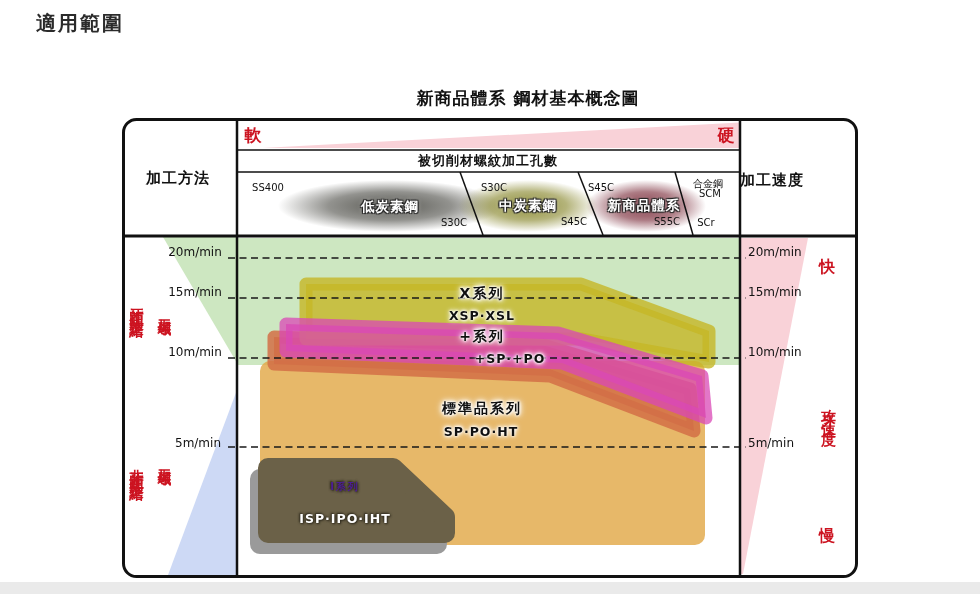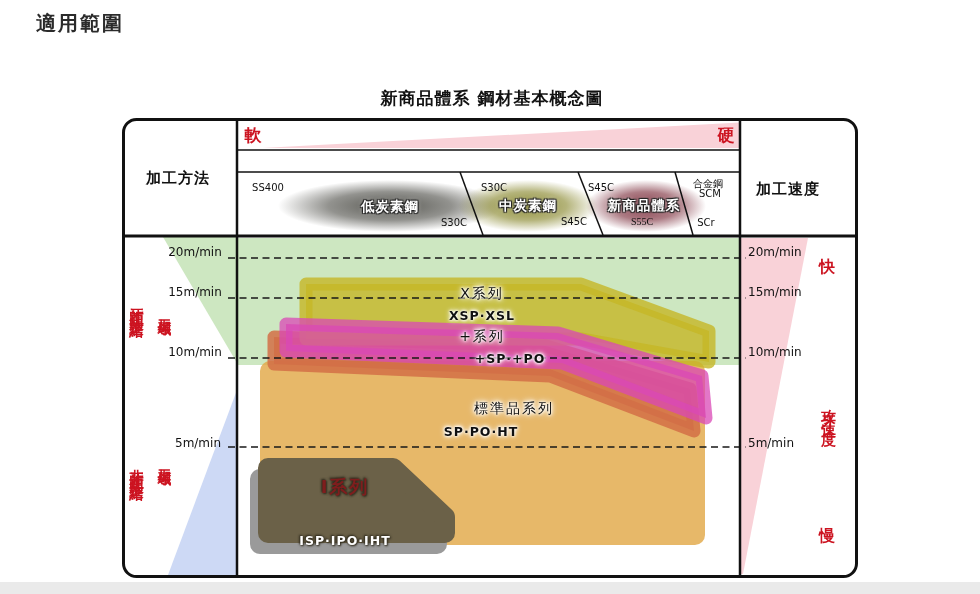--- a/index.html
+++ b/index.html
@@ -1,41 +1,41 @@
 <!DOCTYPE html>
 <html><head>
 <meta charset="utf-8">
 <style>
   html,body{margin:0;padding:0;background:#fff;}
   .page{position:relative;width:980px;height:594px;background:#fff;overflow:hidden;
         font-family:"DejaVu Sans",sans-serif;}
   .abs{position:absolute;}
   .c{transform:translate(-50%,-50%);white-space:nowrap;}
   .heading{font-size:20px;font-weight:bold;color:#2b2b2b;letter-spacing:2px;}
-  .dtitle{font-size:17px;font-weight:bold;color:#111;letter-spacing:1px;}
+  .dtitle{font-size:17px;font-weight:bold;color:#111;letter-spacing:1px;margin-left:36px;}
   .box{position:absolute;left:122px;top:118px;width:736px;height:460px;}
   .box svg{position:absolute;left:0;top:0;}
   .lbl{position:absolute;white-space:nowrap;}
   .cell{font-size:15px;font-weight:bold;color:#111;letter-spacing:1px;}
   .sh{font-size:17px;font-weight:bold;color:#cc1320;}
   .holes{font-size:13px;font-weight:bold;color:#111;letter-spacing:1px;}
   .grade{font-size:10px;color:#111;}
   .steel{font-size:13.5px;font-weight:bold;color:#fff;letter-spacing:1px;
          text-shadow:1px 1px 1px #222,-1px -1px 1px #222,1px -1px 1px #222,-1px 1px 1px #222,0 0 4px rgba(255,255,255,.7);}
   .tick{font-size:12px;color:#111;}
   .vtxt{writing-mode:vertical-rl;text-orientation:upright;}
   .sync{font-size:14.5px;font-weight:bold;color:#cc1320;letter-spacing:3px;}
   .area{font-size:13.5px;font-weight:bold;color:#cc1320;letter-spacing:1px;}
   .fastslow{font-size:16px;font-weight:bold;color:#cc1320;}
   .tapspeed{font-size:15px;font-weight:bold;color:#cc1320;letter-spacing:7px;}
-  .sname{font-size:14px;font-weight:normal;color:#101010;letter-spacing:2px;
+  .sname{font-size:14px;font-weight:bold;color:#101010;letter-spacing:2px;
          text-shadow:0 0 3px #fff,0 0 3px #fff,0 0 5px #fff,0 0 6px #fff,0 0 8px #fff;}
   .scode{font-size:12.5px;font-weight:bold;color:#101010;letter-spacing:1px;
          text-shadow:0 0 3px #fff,0 0 3px #fff,0 0 5px #fff,0 0 6px #fff;}
-  .iname{font-size:18px;font-weight:bold;color:#7f1d1d;letter-spacing:2px;
+  .iname{font-size:10px;font-weight:bold;color:#4c1d95;letter-spacing:2px;
          text-shadow:0 0 3px #332e20,1px 1px 2px #332e20,-1px -1px 2px #332e20;}
   .icode{font-size:12.5px;font-weight:bold;color:#fff;letter-spacing:1px;
          text-shadow:0 0 3px #332e20,1px 1px 2px #332e20,-1px -1px 2px #332e20;}
   .footerbar{position:absolute;left:0;top:582px;width:980px;height:12px;background:#eaeaea;}
 </style>
 </head>
 <body>
 
 <div class="page">
 
@@ -92,33 +92,34 @@
       <path d="M618,2 V458" stroke="#111" stroke-width="2.5"></path>
       <path d="M2,118 H734" stroke="#111" stroke-width="3"></path>
       <path d="M115,32 H618" stroke="#111" stroke-width="1.5"></path>
       <path d="M115,54 H618" stroke="#111" stroke-width="1.5"></path>
       <path d="M338,54 L361,117" stroke="#111" stroke-width="1.5"></path>
       <path d="M456,54 L481,117" stroke="#111" stroke-width="1.5"></path>
       <path d="M553,54 L571,117" stroke="#111" stroke-width="1.5"></path>
     </svg>
 
     <div class="lbl cell c" style="left:56px;top:60px;text-align:center;">加工方法</div>
-    <div class="lbl cell c" style="left:666px;top:62px;margin-top:9px;">加工速度</div>
+    <div class="lbl cell c" style="left:650px;top:62px;">加工速度</div>
     <div class="lbl sh c" style="left:131px;top:17px;">軟</div>
     <div class="lbl sh c" style="left:604px;top:17px;">硬</div>
+    <div class="lbl holes c" style="left:366px;top:43px;">被切削材螺紋加工孔數</div>
 
     <div class="lbl grade c" style="left:146px;top:69px;">SS400</div>
     <div class="lbl steel c" style="left:268px;top:89px;">低炭素鋼</div>
     <div class="lbl grade c" style="left:332px;top:104px;">S30C</div>
     <div class="lbl grade c" style="left:372px;top:69px;">S30C</div>
     <div class="lbl steel c" style="left:406px;top:88px;">中炭素鋼</div>
     <div class="lbl grade c" style="left:452px;top:103px;">S45C</div>
     <div class="lbl grade c" style="left:479px;top:69px;">S45C</div>
     <div class="lbl steel c" style="left:522px;top:88px;">新商品體系</div>
-    <div class="lbl grade c" style="left:520px;top:103px;font-family:Liberation Serif, serif;">S55C</div>
+    <div class="lbl grade c" style="left:545px;top:103px;">S55C</div>
     <div class="lbl grade c" style="left:586px;top:66px;">合金鋼</div>
     <div class="lbl grade c" style="left:588px;top:75px;">SCM</div>
     <div class="lbl grade c" style="left:584px;top:104px;">SCr</div>
 
     <div class="lbl tick c" style="left:73px;top:134px;">20m/min</div>
     <div class="lbl tick c" style="left:73px;top:174px;">15m/min</div>
     <div class="lbl tick c" style="left:73px;top:234px;">10m/min</div>
     <div class="lbl tick c" style="left:76px;top:325px;">5m/min</div>
 
     <div class="lbl tick" style="left:626px;top:127px;">20m/min</div>
@@ -132,20 +133,20 @@
     <div class="lbl area vtxt c" style="left:43px;top:342px;">加工領域</div>
 
     <div class="lbl fastslow c" style="left:705px;top:149px;">快</div>
     <div class="lbl tapspeed vtxt c" style="left:706px;top:293px;">攻牙速度</div>
     <div class="lbl fastslow c" style="left:705px;top:418px;">慢</div>
 
     <div class="lbl sname c" style="left:360px;top:176px;">X系列</div>
     <div class="lbl scode c" style="left:360px;top:197px;">XSP·XSL</div>
     <div class="lbl sname c" style="left:360px;top:219px;">+系列</div>
     <div class="lbl scode c" style="left:360px;top:240px;margin-left:28px;">+SP·+PO</div>
-    <div class="lbl sname c" style="left:360px;top:291px;margin-left:32px;">標準品系列</div>
+    <div class="lbl sname c" style="left:360px;top:291px;">標準品系列</div>
     <div class="lbl scode c" style="left:359px;top:313px;">SP·PO·HT</div>
     <div class="lbl iname c" style="left:223px;top:369px;">I系列</div>
-    <div class="lbl icode c" style="left:223px;top:422px;">ISP·IPO·IHT</div>
+    <div class="lbl icode c" style="left:223px;top:400px;">ISP·IPO·IHT</div>
   </div>
 
   <div class="footerbar"></div>
 </div>
 
 </body></html>

